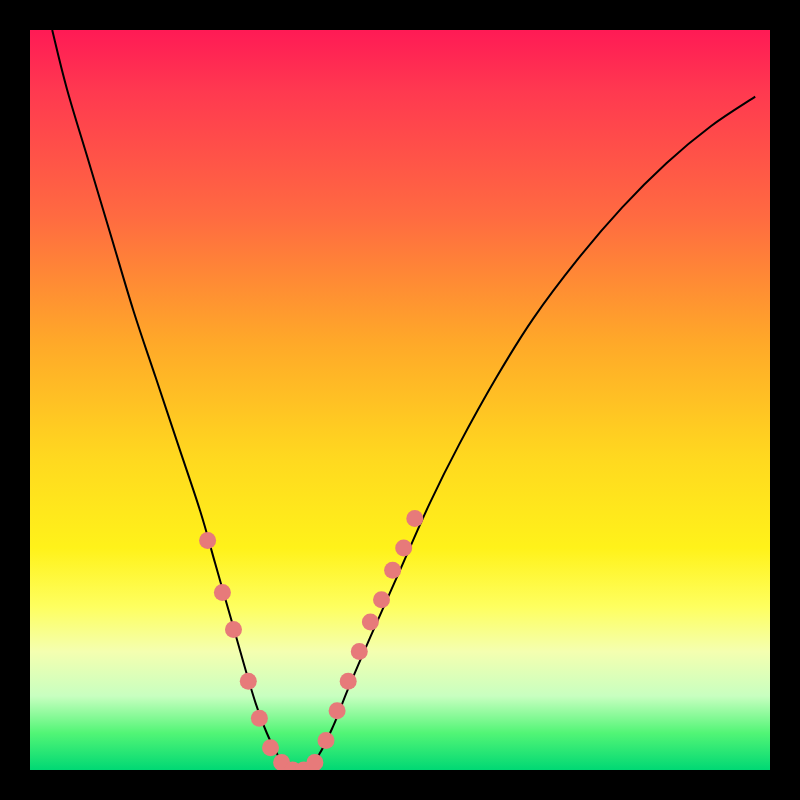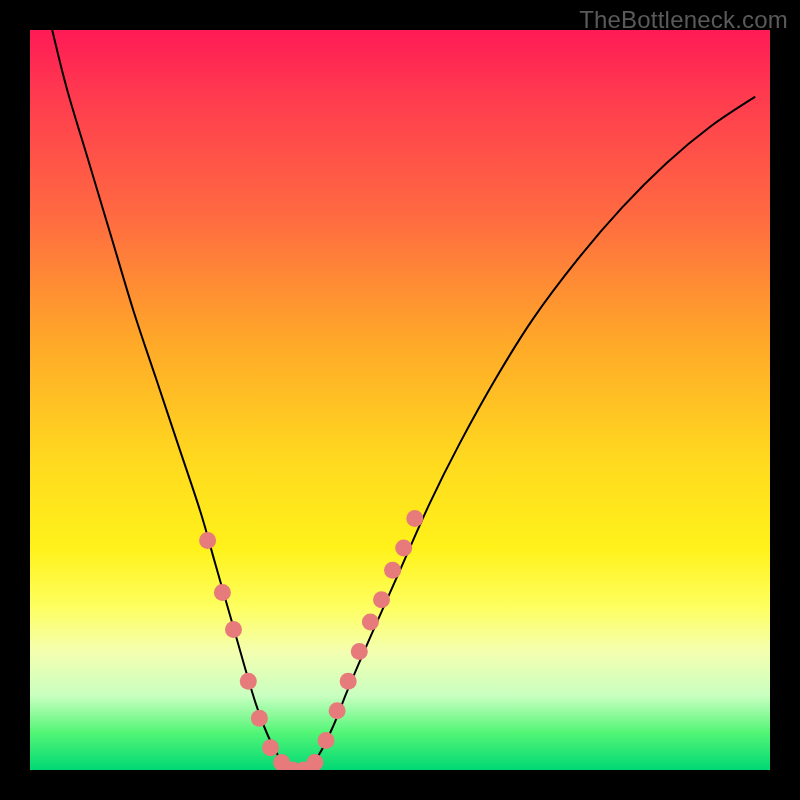--- a/index.html
+++ b/index.html
@@ -51,21 +51,20 @@
     position: absolute;
     left: 0; top: 0;
     width: 740px; height: 740px;
     z-index: 25;
   }
 </style>
 </head>
 <body>
 
 <div class="frame">
-  <div class="watermark">TheBottleneck.com</div>
   <div class="plotarea">
     <svg class="curve" viewBox="0 0 740 740" preserveAspectRatio="none">
       <path id="curve-path" fill="none" stroke="#000000" stroke-width="2" d="M 22.20 0.00 C 24.86 10.66, 30.34 35.22, 37.00 59.20 C 43.66 83.18, 51.21 106.56, 59.20 133.20 C 67.19 159.84, 73.41 180.56, 81.40 207.20 C 89.39 233.84, 95.61 255.89, 103.60 281.20 C 111.59 306.51, 117.81 323.82, 125.80 347.80 C 133.79 371.78, 140.01 390.42, 148.00 414.40 C 155.99 438.38, 163.54 459.69, 170.20 481.00 C 176.86 502.31, 179.67 514.15, 185.00 532.80 C 190.33 551.45, 194.47 565.95, 199.80 584.60 C 205.13 603.25, 209.94 620.42, 214.60 636.40 C 219.26 652.38, 221.70 661.41, 225.70 673.40 C 229.70 685.39, 232.80 693.68, 236.80 703.00 C 240.80 712.32, 243.90 718.54, 247.90 725.20 C 251.90 731.86, 254.34 737.34, 259.00 740.00 C 263.66 742.66, 268.47 742.66, 273.80 740.00 C 279.13 737.34, 283.27 733.19, 288.60 725.20 C 293.93 717.21, 298.07 707.59, 303.40 695.60 C 308.73 683.61, 311.54 674.58, 318.20 658.60 C 324.86 642.62, 331.08 628.11, 340.40 606.80 C 349.72 585.49, 359.34 564.18, 370.00 540.20 C 380.66 516.22, 388.94 496.24, 399.60 473.60 C 410.26 450.96, 417.21 437.04, 429.20 414.40 C 441.19 391.76, 452.88 370.44, 466.20 347.80 C 479.52 325.16, 488.55 309.91, 503.20 288.60 C 517.85 267.29, 531.62 249.38, 547.60 229.40 C 563.58 209.42, 576.02 194.92, 592.00 177.60 C 607.98 160.28, 620.42 147.85, 636.40 133.20 C 652.38 118.55, 664.82 108.19, 680.80 96.20 C 696.78 84.21, 717.21 71.93, 725.20 66.60"></path>
     </svg>
     <svg class="dots" viewBox="0 0 740 740" preserveAspectRatio="none">
       <g id="dots-group">
           <circle cx="177.60" cy="510.60" r="8.5" fill="#e77a7a" stroke="#d15a5a" stroke-width="0"></circle>
           <circle cx="192.40" cy="562.40" r="8.5" fill="#e77a7a" stroke="#d15a5a" stroke-width="0"></circle>
           <circle cx="203.50" cy="599.40" r="8.5" fill="#e77a7a" stroke="#d15a5a" stroke-width="0"></circle>
           <circle cx="218.30" cy="651.20" r="8.5" fill="#e77a7a" stroke="#d15a5a" stroke-width="0"></circle>

